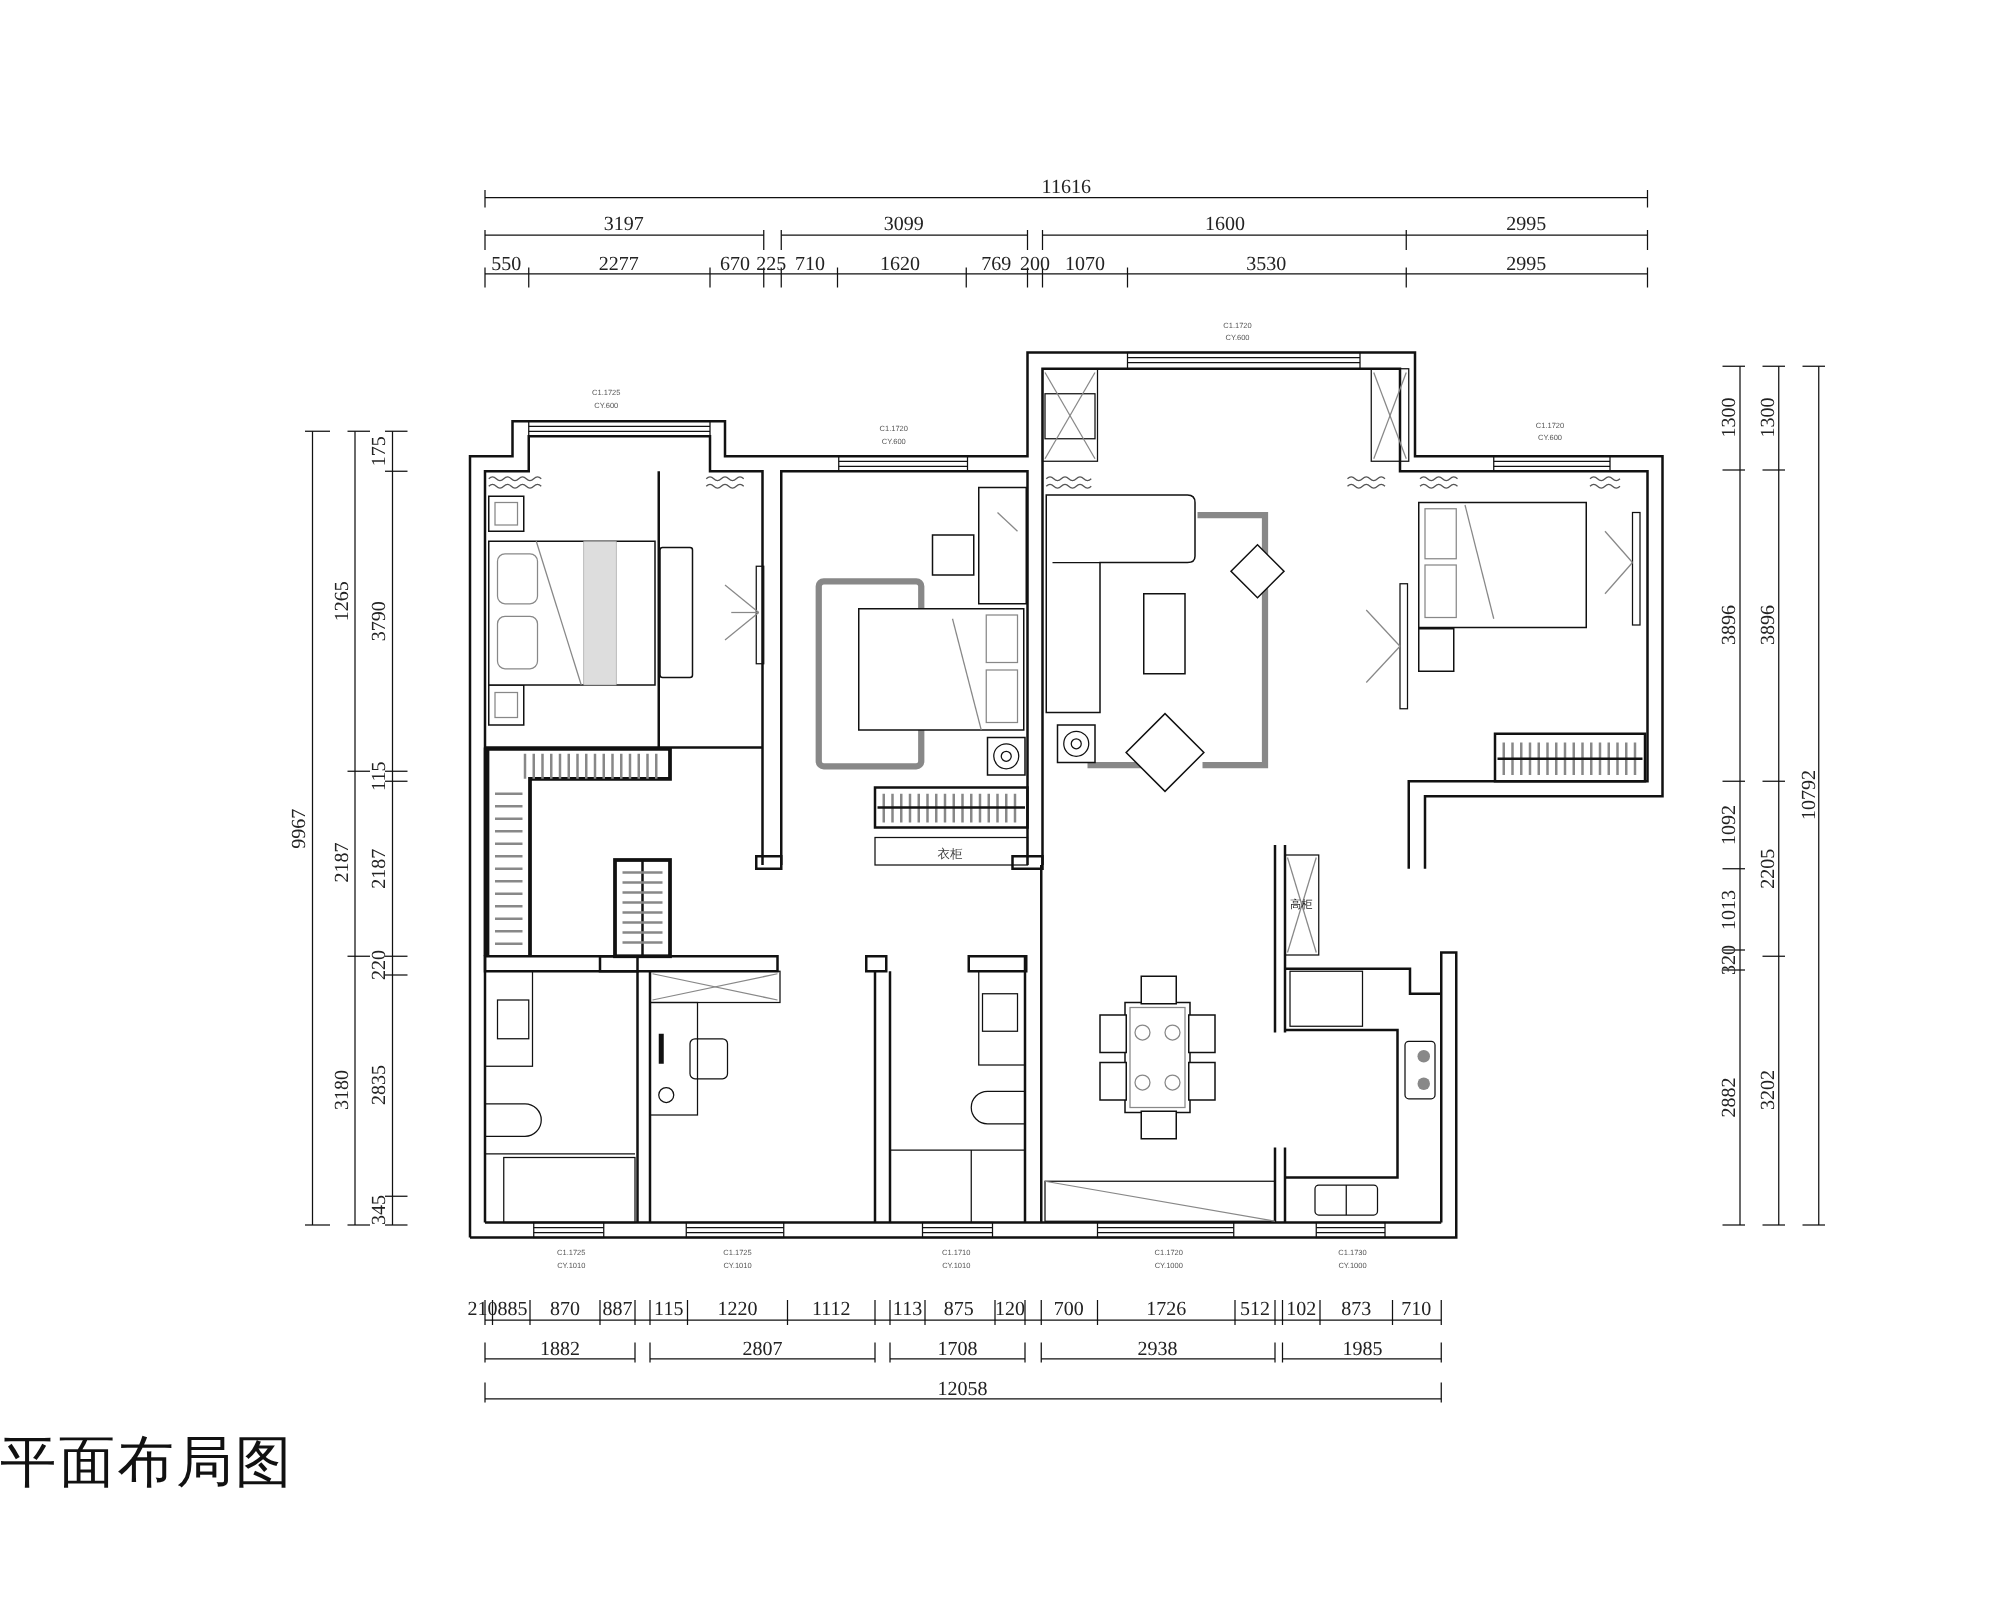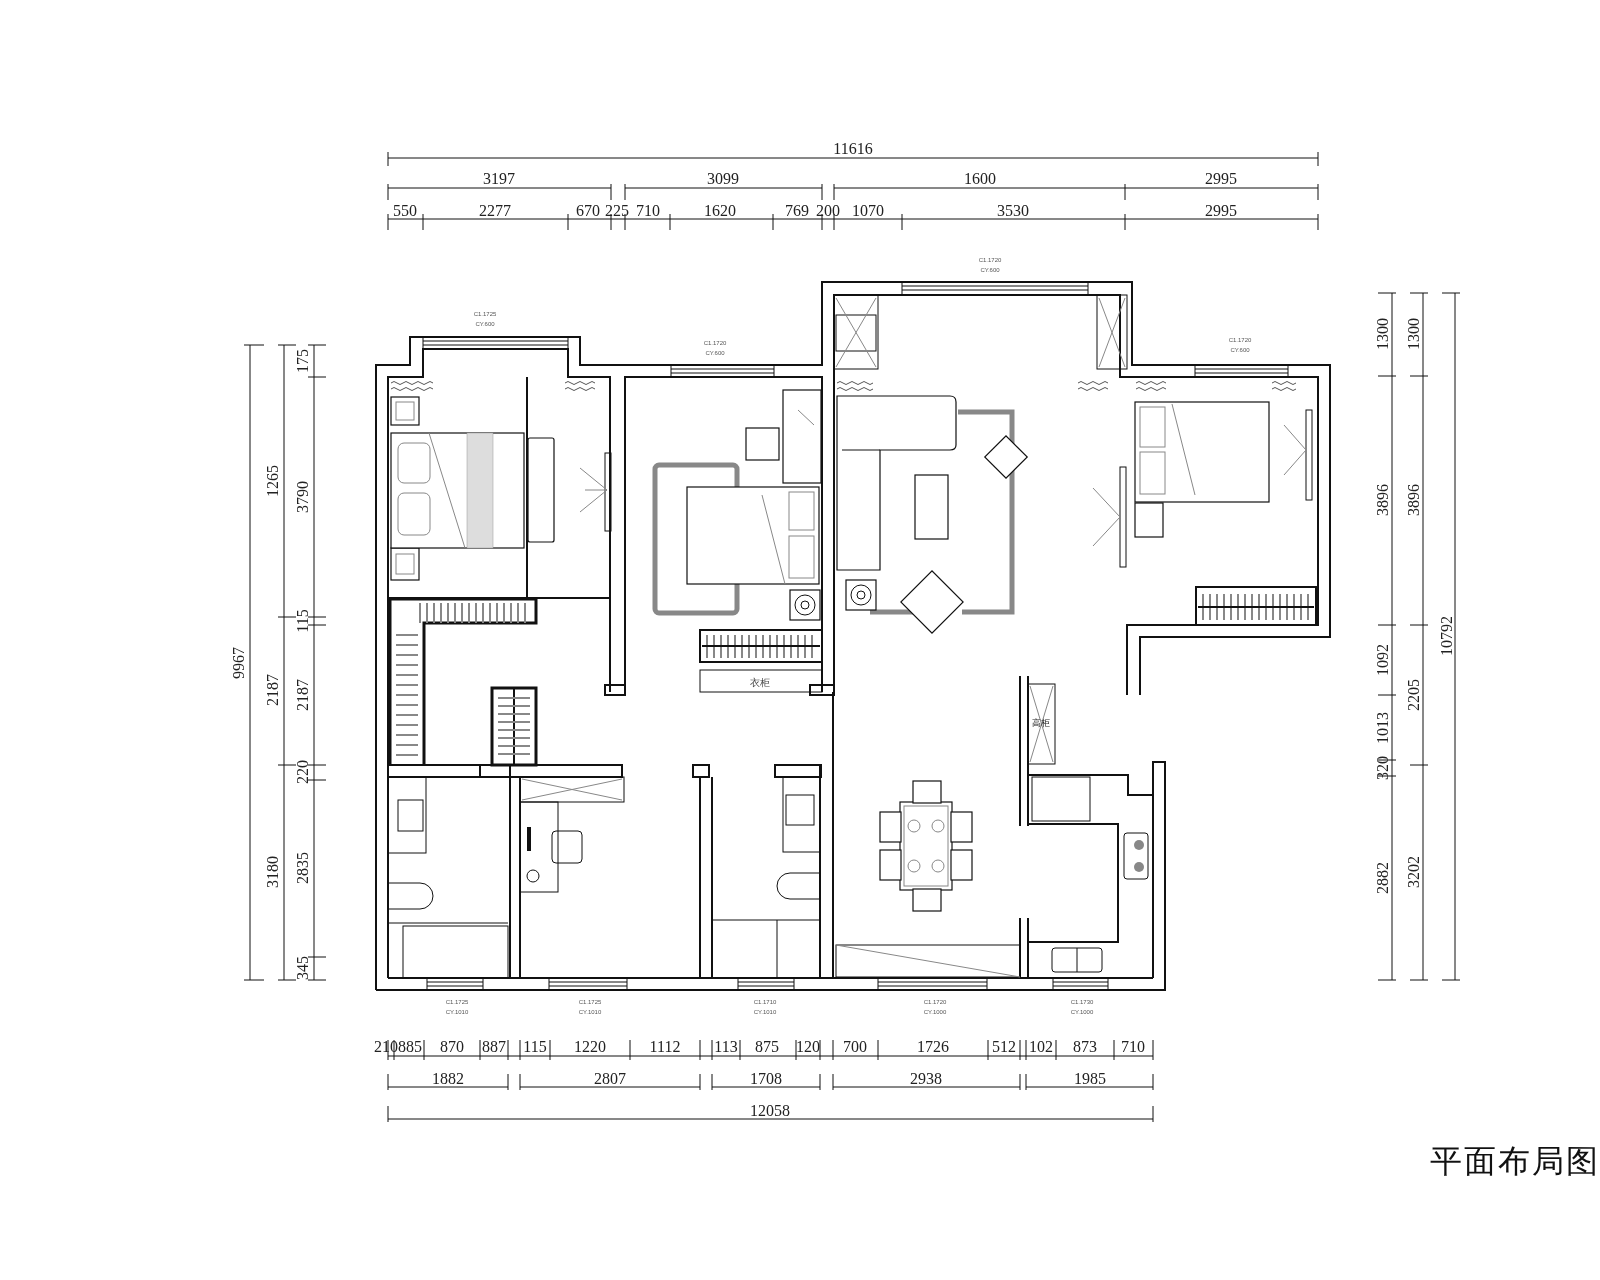--- a/index.html
+++ b/index.html
@@ -1,20 +1,20 @@
 <!DOCTYPE html>
 <html><head>
 <meta charset="utf-8">
 <style>
   html, body { margin:0; padding:0; background:#ffffff; }
   body { width:1600px; height:1280px; position:relative; overflow:hidden; font-family:"Liberation Serif","DejaVu Serif",serif; }
   #plan { position:absolute; left:0; top:0; width:1600px; height:1280px; }
   .dim text, .dimtxt { font-family:"Liberation Serif","DejaVu Serif",serif; font-size:16px; fill:#222; }
   .small { font-family:"Liberation Sans","DejaVu Sans",sans-serif; font-size:6px; fill:#555; }
-  .title { position:absolute; left:0; width:1600px; top:1140px; text-align:right; font-size:32px; color:#111; font-family:Liberation Mono, monospace; letter-spacing:2px; }
+  .title { position:absolute; left:0; width:1600px; top:1140px; text-align:left; font-size:45px; color:#111; font-family:Liberation Mono, monospace; letter-spacing:2px; }
   .wall { fill:none; stroke:#111; stroke-width:2; }
   .thin { fill:none; stroke:#111; stroke-width:1; }
   .grey { fill:none; stroke:#888; stroke-width:1; }
   .furn { fill:#fff; stroke:#111; stroke-width:1.2; }
 </style>
 </head>
 <body>
 
 <svg id="plan" viewBox="0 0 1600 1280" xmlns="http://www.w3.org/2000/svg">
 

